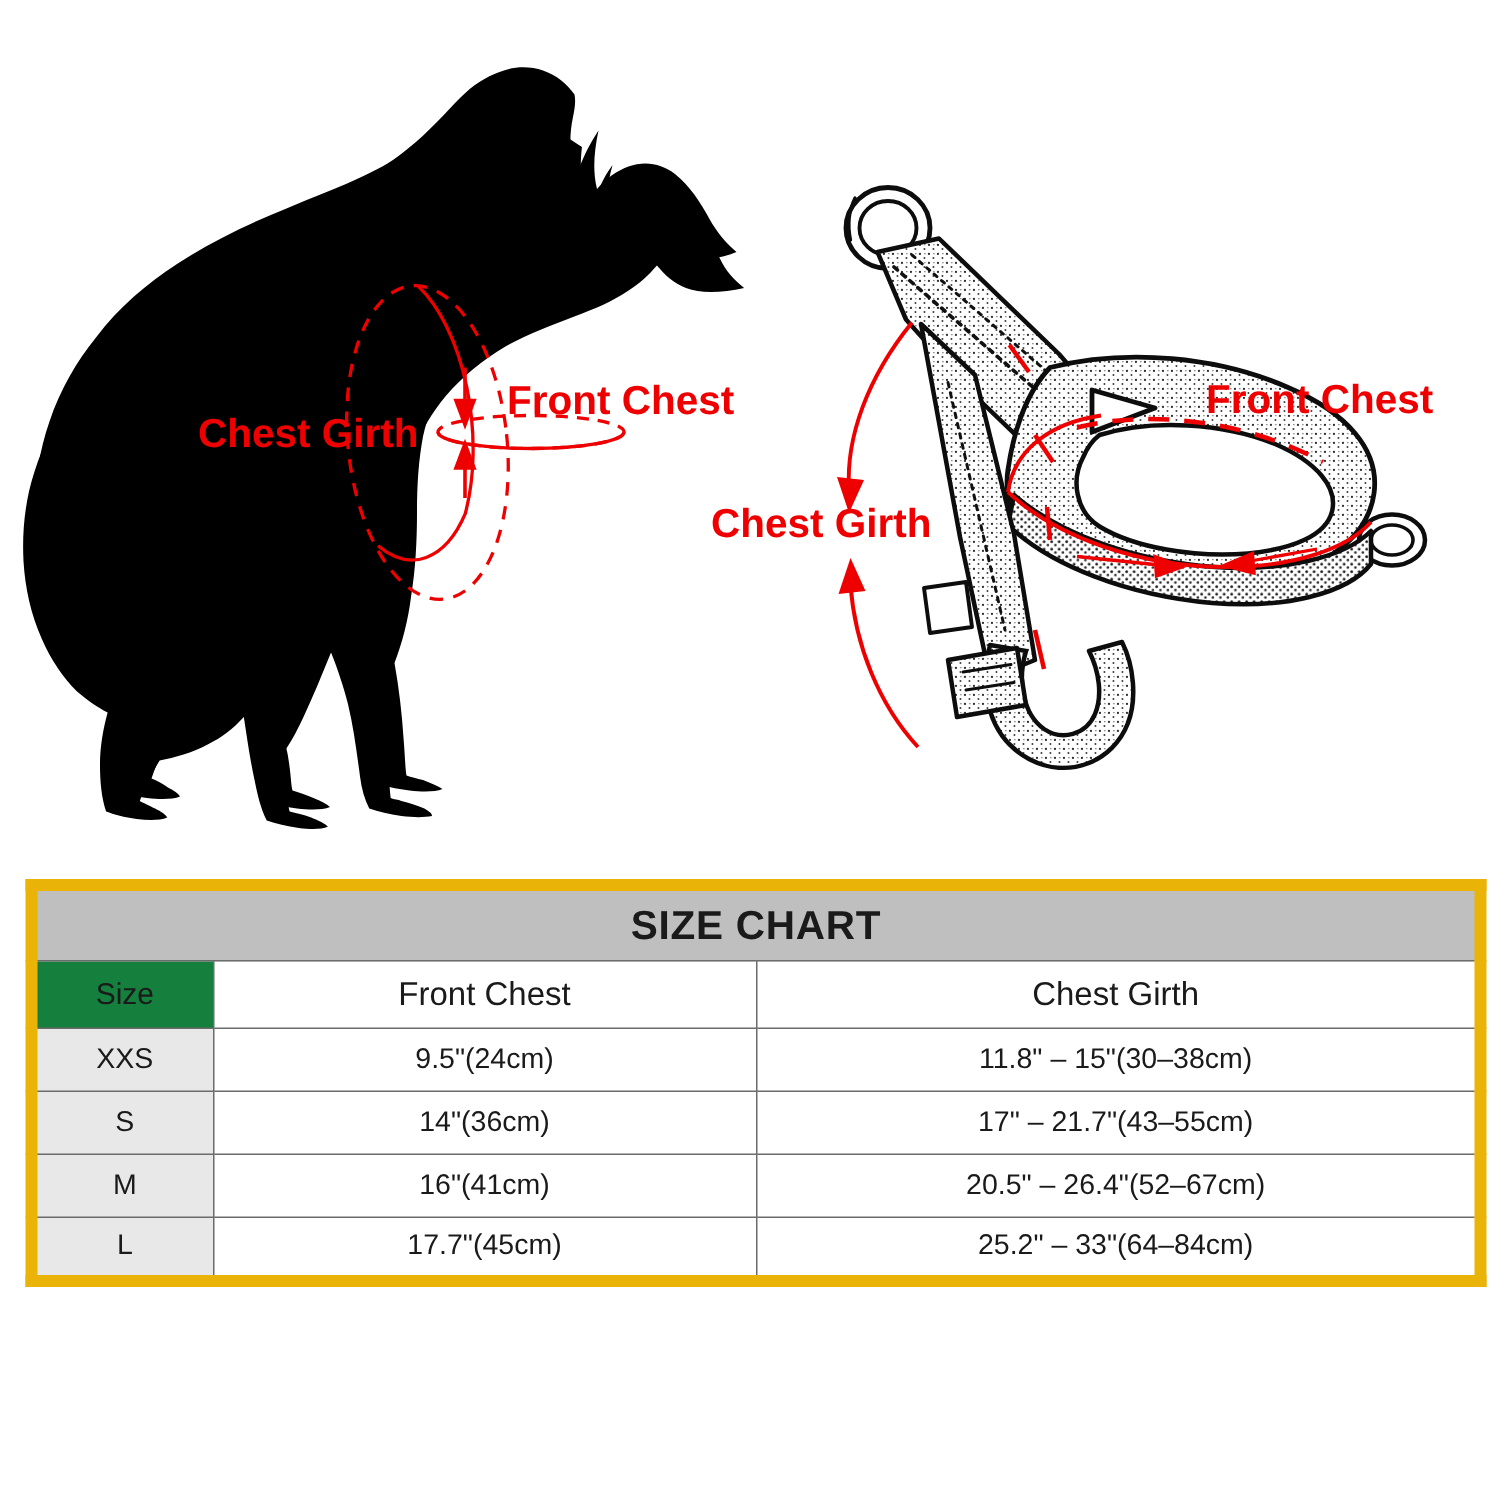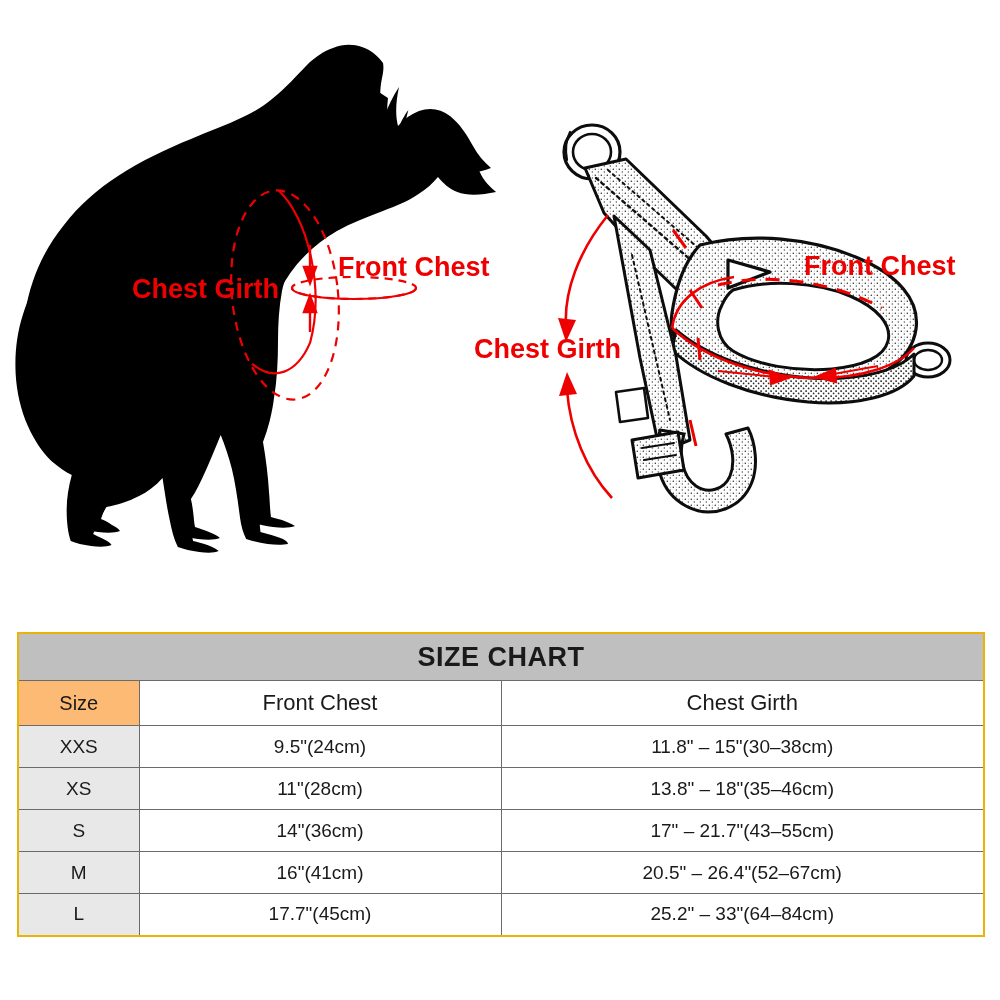--- a/index.html
+++ b/index.html
@@ -32,25 +32,25 @@
     fill: #ee0000;
     font-family: "Liberation Sans", sans-serif;
     font-weight: bold;
     font-size: 27px;
   }
 
   
   #size-chart {
     position: absolute;
     left: 17px;
-    top: 632px;
+    top: 586px;
     width: 966px;
     border-collapse: collapse;
     table-layout: fixed;
-    border: 2px solid #eab308;
+    border: 8px solid #eab308;
   }
   #size-chart col.c-size  { width: 121px; }
   #size-chart col.c-front { width: 362px; }
   #size-chart col.c-girth { width: 483px; }
 
   #size-chart th,
   #size-chart td {
     border: 1px solid #6b6b6b;
     text-align: center;
     vertical-align: middle;
@@ -67,21 +67,21 @@
     border-bottom: 2px solid #4d4d4d;
   }
 
   .col-head-row th {
     height: 42px;
     font-size: 22px;
     font-weight: normal;
     background: #ffffff;
   }
   .col-head-row th.size-head {
-    background: #fdba74;
+    background: #15803d;
     font-size: 20px;
   }
 
   #size-chart tbody tr {
     height: 42px;
   }
   #size-chart tbody td {
     font-size: 19px;
     background: #ffffff;
   }
@@ -371,25 +371,20 @@
       <th>Chest Girth</th>
     </tr>
   </thead>
   <tbody>
     <tr>
       <td class="size-cell">XXS</td>
       <td>9.5"(24cm)</td>
       <td>11.8" – 15"(30–38cm)</td>
     </tr>
     <tr>
-      <td class="size-cell">XS</td>
-      <td>11"(28cm)</td>
-      <td>13.8" – 18"(35–46cm)</td>
-    </tr>
-    <tr>
       <td class="size-cell">S</td>
       <td>14"(36cm)</td>
       <td>17" – 21.7"(43–55cm)</td>
     </tr>
     <tr>
       <td class="size-cell">M</td>
       <td>16"(41cm)</td>
       <td>20.5" – 26.4"(52–67cm)</td>
     </tr>
     <tr>

